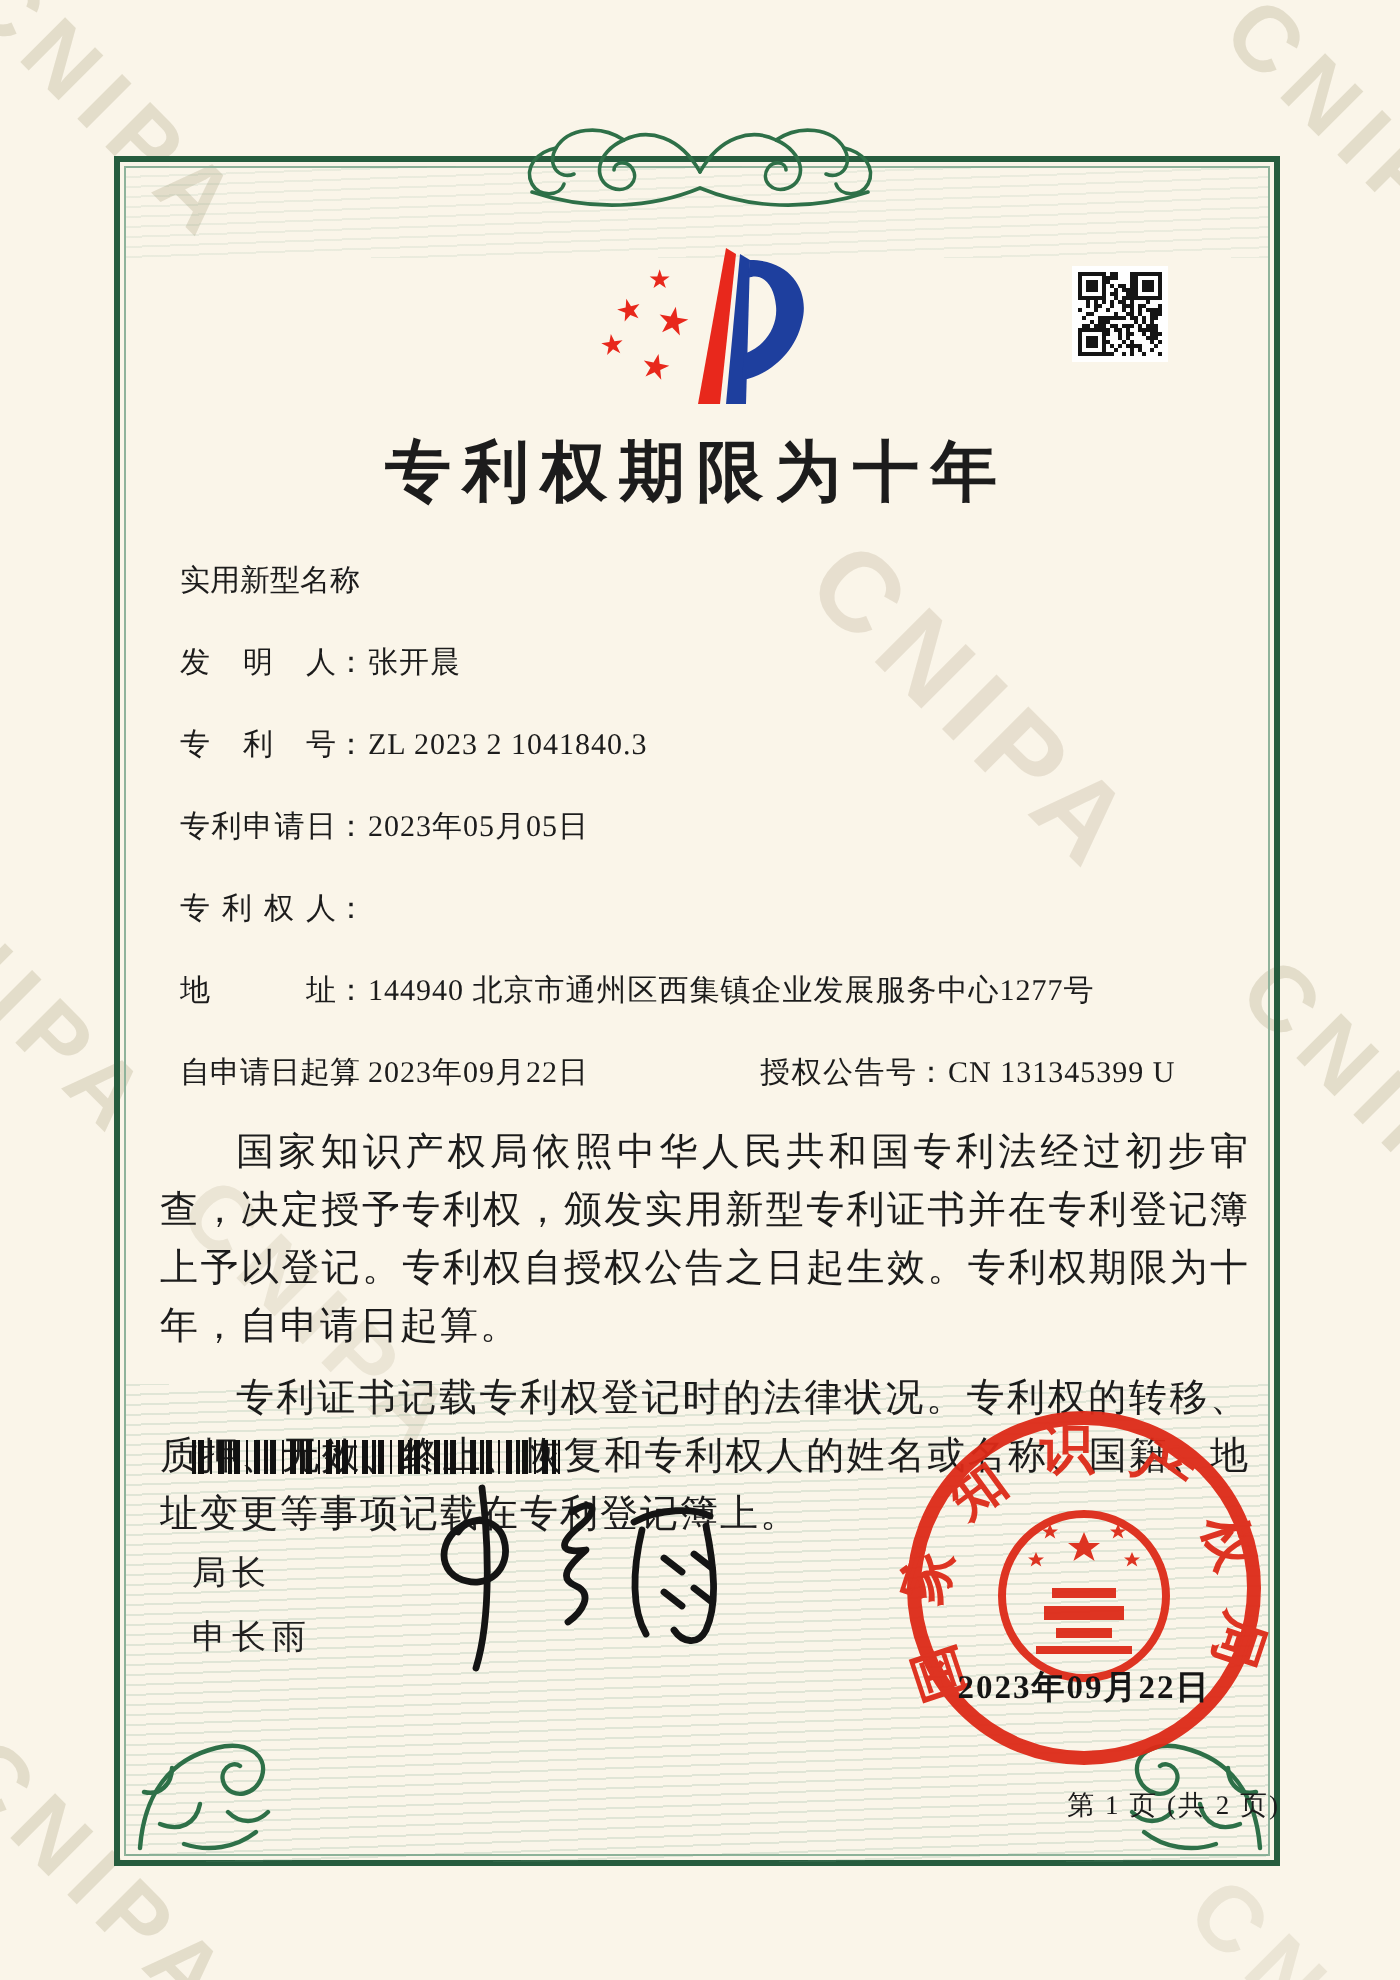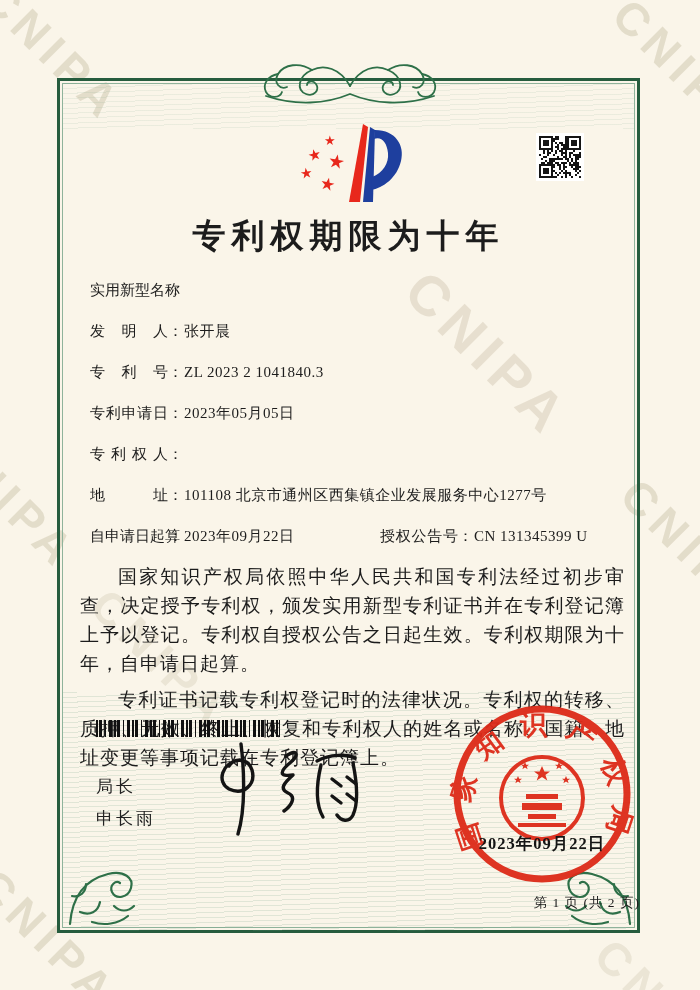--- a/index.html
+++ b/index.html
@@ -420,21 +420,21 @@
         <span class="colon">：</span>
         <span class="val">2023年05月05日</span>
     </div>
     <div class="row">
       <span class="lbl">专利权人</span>
         <span class="colon">：</span>
     </div>
     <div class="row">
       <span class="lbl">地址</span>
         <span class="colon">：</span>
-        <span class="val">101108 北京市通州区西集镇企业发展服务中心1277号</span>
+        <span class="val">144940 北京市通州区西集镇企业发展服务中心1277号</span>
     </div>
     <div class="row">
       <span class="lbl">自申请日起算</span>
         <span class="colon">：</span>
         <span class="val val-fixed">2023年09月22日</span>
       <span class="lbl2">授权公告号</span>
         <span class="colon">：</span>
         <span class="val">CN 131345399 U</span>
     </div>
   </div>

